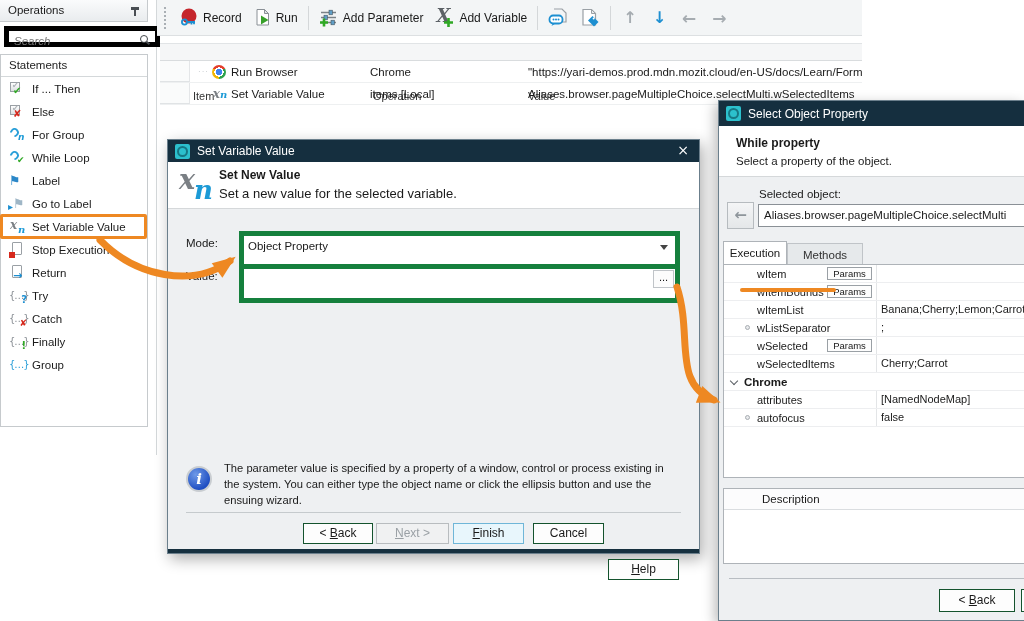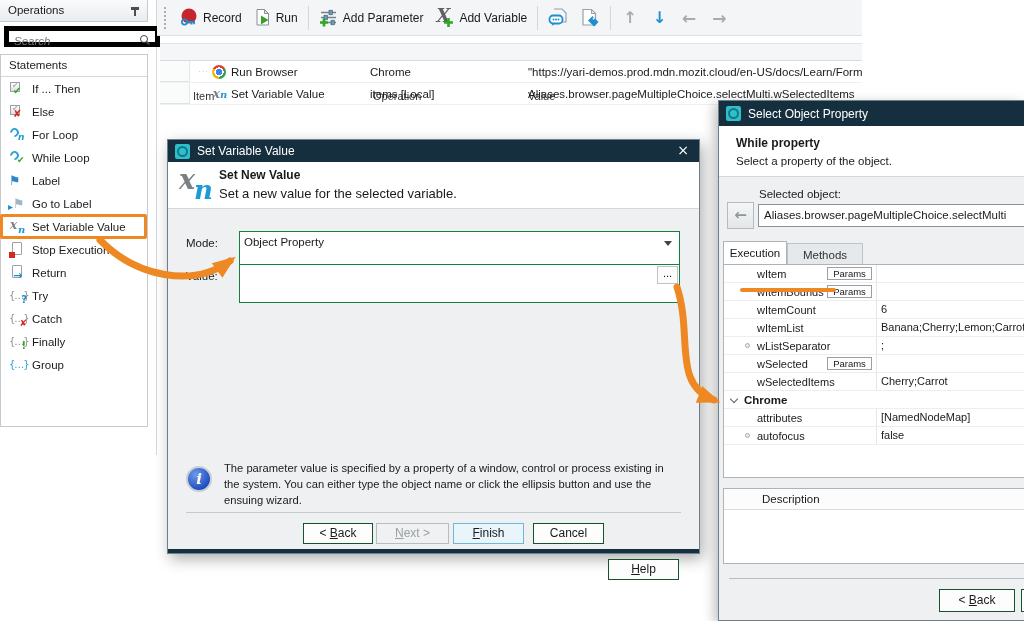--- a/index.html
+++ b/index.html
@@ -80,21 +80,21 @@
   #dlg1 { position:absolute; left:167px; top:139px; width:533px; height:415px; background:#eef0f2;
     border:1px solid #6b7f8c; box-shadow:3px 5px 14px rgba(0,0,0,.32); z-index:20; }
   #dlg1 .dlg-titlebar { height:22px; }
   #dlg1 .close { position:absolute; right:9px; top:2px; color:#fff; font-size:13px; cursor:default; }
   #dlg1 .hdr { position:absolute; left:0; top:22px; width:100%; height:47px; background:#fff; border-bottom:1px solid #d5d8da; }
   .bigx { position:absolute; left:11px; top:2px; font-size:27px; }
   .bign { position:absolute; left:26px; top:13px; font-size:26px; }
   .hdr-t { position:absolute; left:51px; top:6px; font-size:12px; font-weight:bold; }
   .hdr-s { position:absolute; left:51px; top:24px; font-size:13px; }
   .fld-label { position:absolute; left:18px; font-size:11.5px; }
-  .fld { position:absolute; left:71px; width:441px; height:39px; background:#fff; border:1px solid #15803d; font-size:11.5px; line-height:20px; padding-left:4px; }
+  .fld { position:absolute; left:71px; width:441px; height:39px; background:#fff; border:5px solid #15803d; font-size:11.5px; line-height:20px; padding-left:4px; }
   .caret { position:absolute; right:7px; top:9px; width:0; height:0; border-left:4px solid transparent; border-right:4px solid transparent; border-top:5px solid #444; }
   .ell-btn { position:absolute; right:1px; top:1px; width:21px; height:18px; background:#fcfcfc; border:1px solid #c0c4c8;
     font-size:11px; line-height:12px; text-align:center; }
   .info-i { position:absolute; left:18px; top:326px; width:26px; height:26px; border-radius:50%;
     background:radial-gradient(circle at 35% 30%, #6f9ae8, #1f4ec2 72%); border:2px solid #c9cdd1; color:#fff;
     font-family:"DejaVu Serif",serif; font-weight:bold; font-style:italic; text-align:center; line-height:22px; font-size:15px; }
   .info-txt { position:absolute; left:56px; top:320px; width:452px; font-size:11.2px; line-height:1.45; }
   .dlg-hr { position:absolute; left:18px; right:18px; top:372px; border-top:1px solid #c5cacd; }
   .dark-strip { position:absolute; left:0; bottom:0; width:100%; height:4px; background:#16303f; }
 
@@ -161,21 +161,21 @@
           <span class="si-box"></span>
           <span class="si-mark mk-red" style="left:4px;top:6px;font-size:10px;">✘</span>
         </span>
       <span class="lbl">Else</span>
     </div>
     <div class="sb-item">
       <span class="si">
           <span class="si-loop"></span>
           <span class="si-mark" style="left:9px;top:7px;font-size:9px;color:#1c9ad6;font-style:italic;">n</span>
         </span>
-      <span class="lbl">For Loop</span>
+      <span class="lbl">For Group</span>
     </div>
     <div class="sb-item">
       <span class="si">
           <span class="si-loop"></span>
           <span class="si-mark mk-green" style="left:8px;top:7px;font-size:9px;">✔</span>
         </span>
       <span class="lbl">While Loop</span>
     </div>
     <div class="sb-item">
       <span class="si"><span class="si-flag glyph">⚑</span></span>
@@ -378,24 +378,20 @@
   <div class="pgrid">
     <div class="prow">
       <span class="p-name">wItem</span>
       <span class="p-badge">Params</span>
       <span class="p-val"></span>
     </div>
     <div class="prow">
       <span class="p-name">wItemBounds</span>
       <span class="p-badge">Params</span>
       <span class="p-val"></span>
-    </div>
-    <div class="prow">
-      <span class="p-name">wItemCount</span>
-      <span class="p-val">6</span>
     </div>
     <div class="prow">
       <span class="p-name">wItemList</span>
       <span class="p-val">Banana;Cherry;Lemon;Carrot;B</span>
     </div>
     <div class="prow">
       <span class="p-marker"></span>
       <span class="p-name">wListSeparator</span>
       <span class="p-val">;</span>
     </div>

